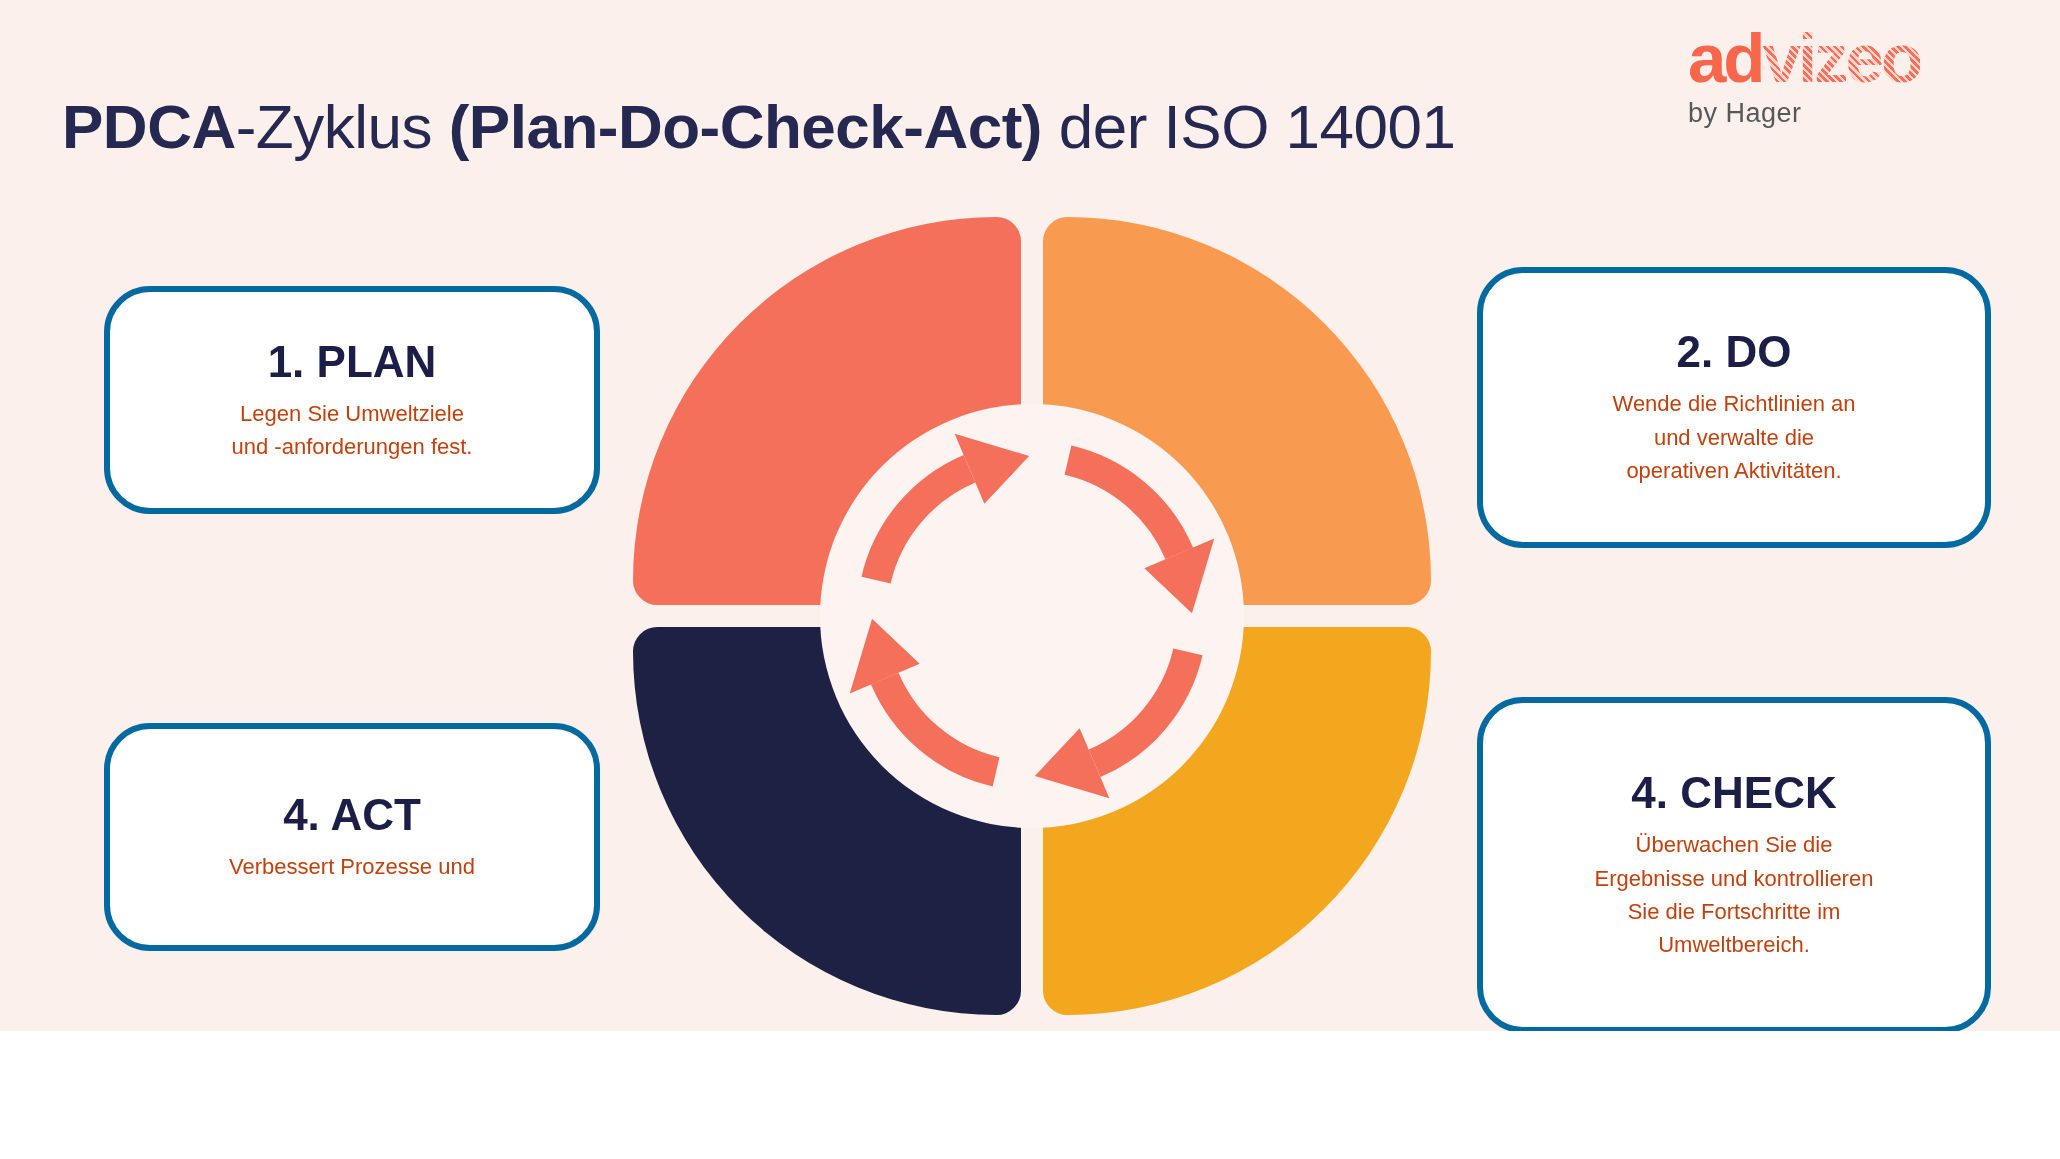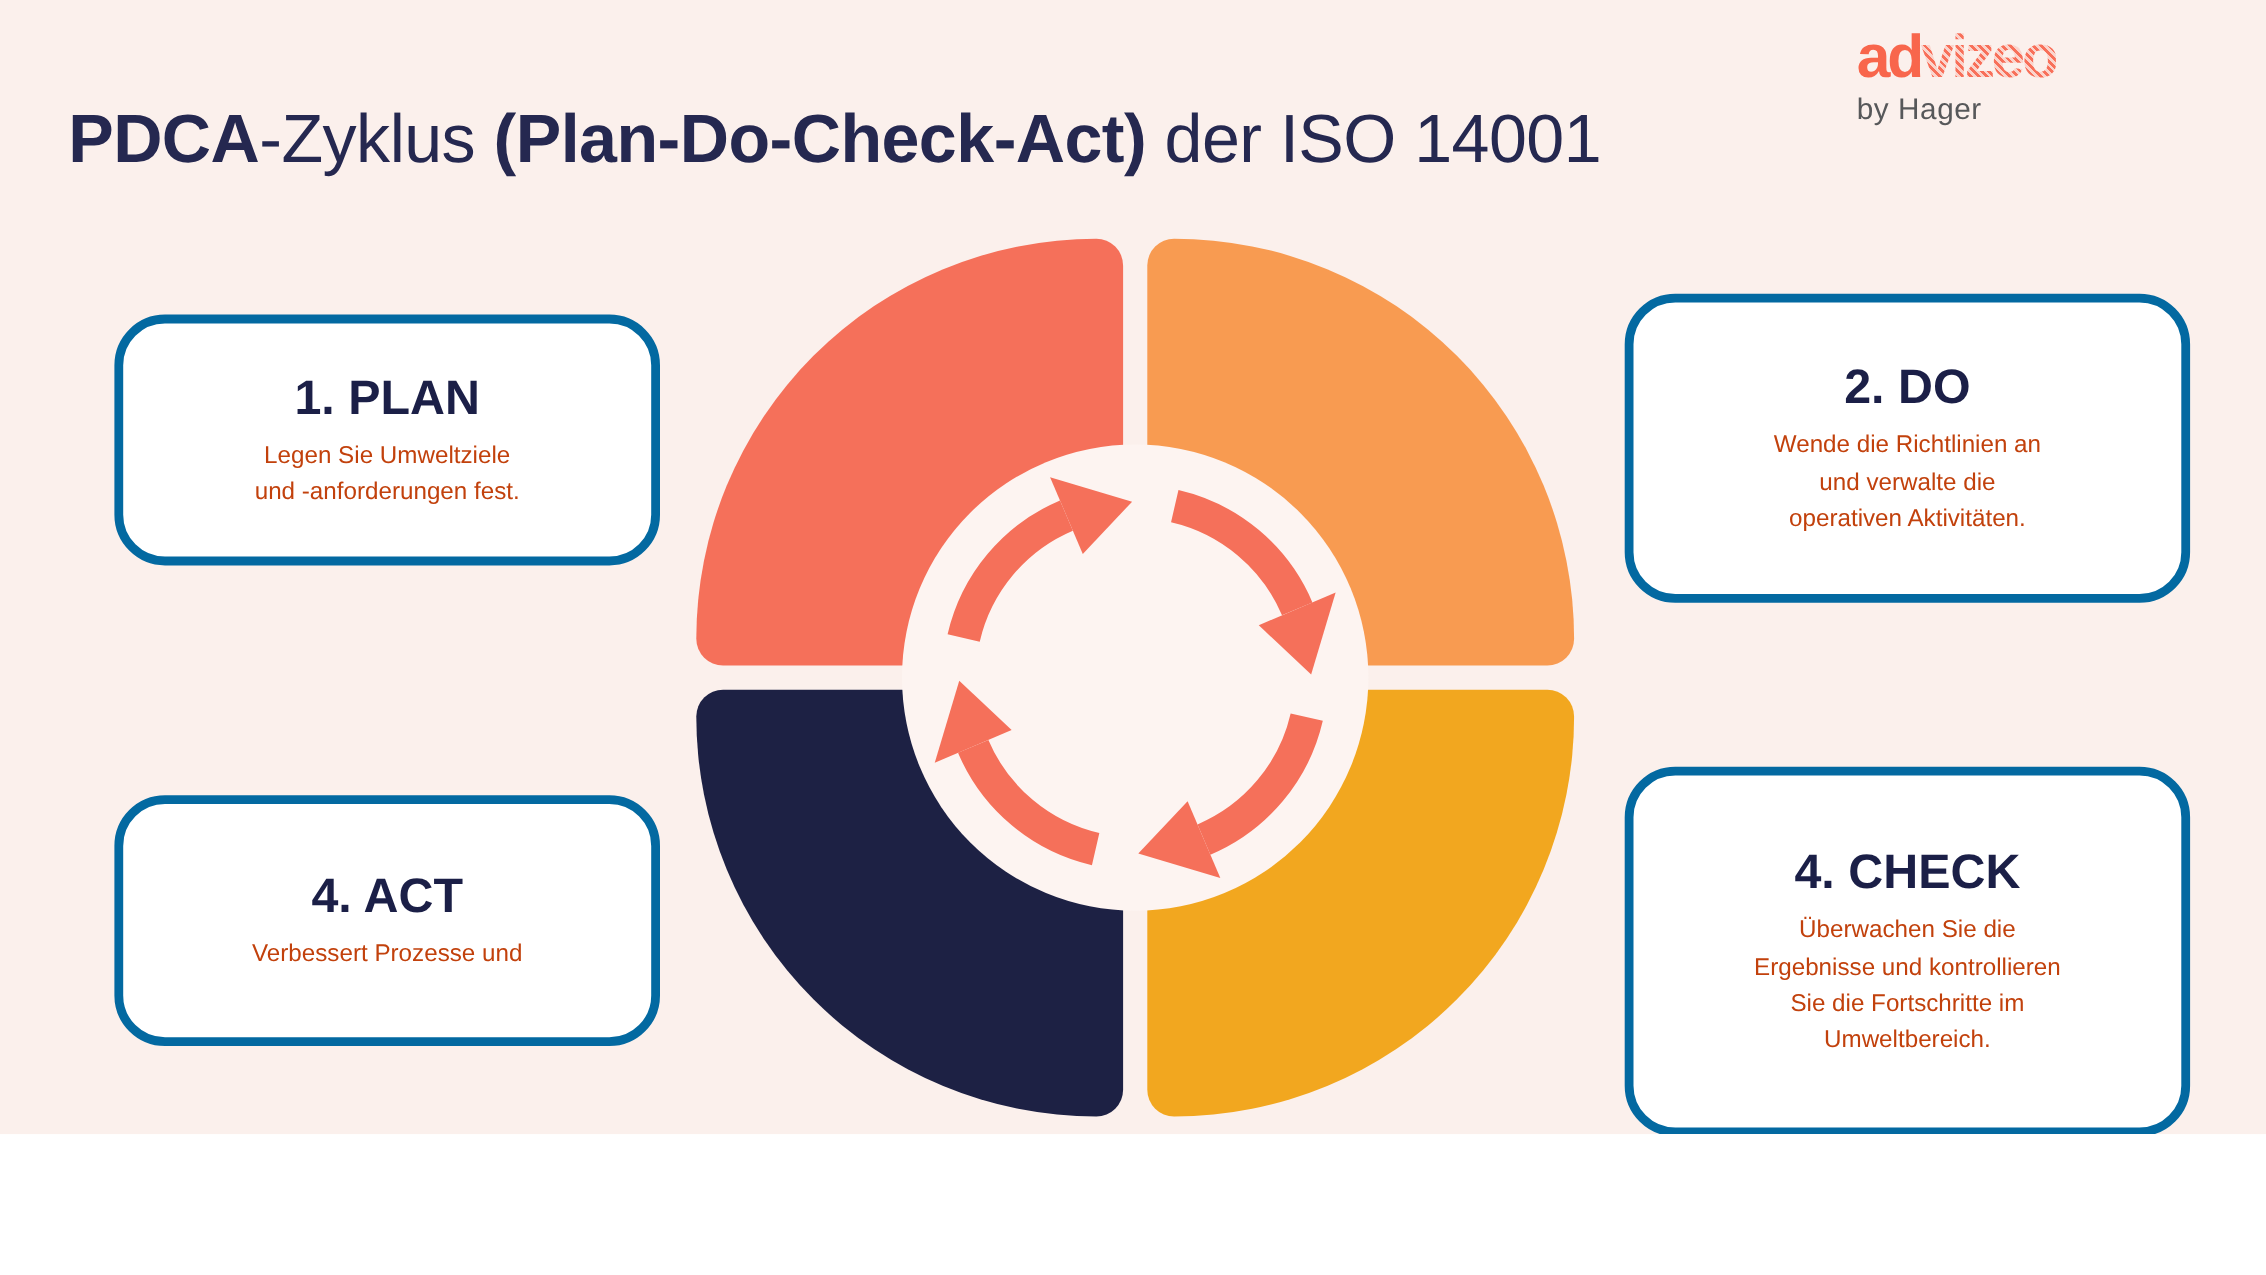--- a/index.html
+++ b/index.html
@@ -5,38 +5,38 @@
   html,body{margin:0;padding:0;}
   body{font-family:"Liberation Sans","DejaVu Sans",sans-serif;}
   .stage{position:relative;width:2060px;height:1031px;background:#FBF0EC;overflow:hidden;}
 
   
   .title{position:absolute;left:62px;top:52px;font-size:62px;line-height:1.05;
          color:#252850;letter-spacing:-0.5px;white-space:nowrap;font-weight:400;}
   .title .b{font-weight:800;}
 
   .logo{position:absolute;left:1688px;top:24px;}
-  .wordmark{font-size:55px;font-weight:800;letter-spacing:-3px;line-height:1;white-space:nowrap;text-align:center;}
+  .wordmark{font-size:69px;font-weight:800;letter-spacing:-3px;line-height:1;white-space:nowrap;text-align:center;}
   .logo-solid{color:#F8664C;}
   .logo-hatch{background-image:repeating-linear-gradient(45deg,#F8705A 0px,#F8705A 2.5px,rgba(248,112,90,0.22) 2.5px,rgba(248,112,90,0.22) 5px);
       -webkit-background-clip:text;background-clip:text;color:transparent;-webkit-text-fill-color:transparent;}
   .tagline{margin-top:5px;font-size:27px;color:#57585A;letter-spacing:0.5px;}
 
   
   .wheel{position:absolute;left:633px;top:217px;width:798px;height:798px;}
   .quad{position:absolute;width:388px;height:388px;}
   .quad.tl{left:0;top:0;border-radius:100% 26px 26px 26px;}
   .quad.tr{left:410px;top:0;border-radius:26px 100% 26px 26px;}
   .quad.bl{left:0;top:410px;border-radius:26px 26px 26px 100%;}
   .quad.br{left:410px;top:410px;border-radius:26px 26px 100% 26px;}
   .hole{position:absolute;left:187px;top:187px;width:424px;height:424px;border-radius:50%;background:#FDF4F1;}
   .arrows{position:absolute;left:179px;top:179px;width:440px;height:440px;overflow:visible;}
 
   
-  .card{position:absolute;box-sizing:border-box;background:#FFFFFF;border:8px solid #0369a1;
+  .card{position:absolute;box-sizing:border-box;background:#FFFFFF;border:6px solid #0369a1;
         border-radius:46px;display:flex;flex-direction:column;justify-content:center;align-items:center;
         text-align:center;padding:6px 10px;}
   .card h2{margin:0 0 10px 0;font-size:44px;font-weight:800;color:#1B1F47;letter-spacing:0;}
   .card .body{font-size:22px;line-height:1.52;color:#c2410c;}
   .card .body span{display:block;white-space:nowrap;}
   .card.plan {left:104px; top:286px; width:496px; height:228px;}
   .card.do   {left:1477px;top:267px; width:514px; height:281px;}
   .card.check{left:1477px;top:697px; width:514px; height:336px;}
   .card.act  {left:104px; top:723px; width:496px; height:228px;}
 </style>

